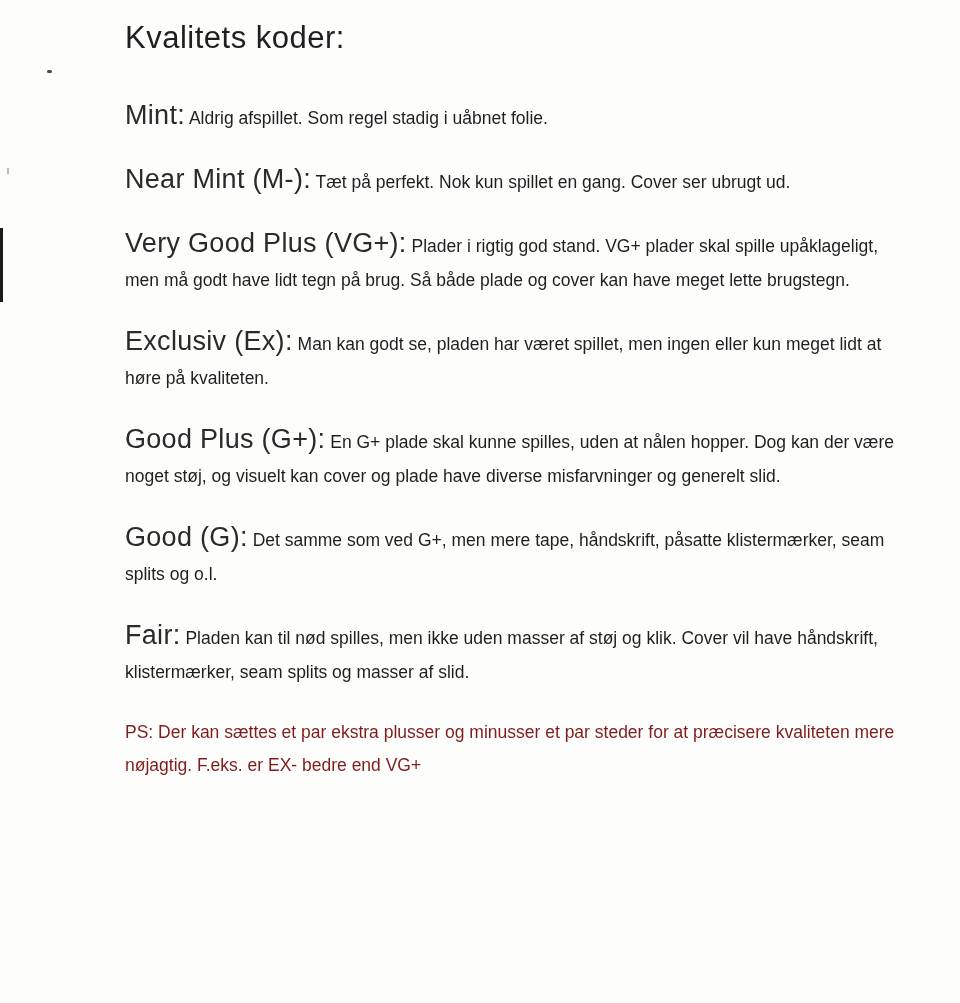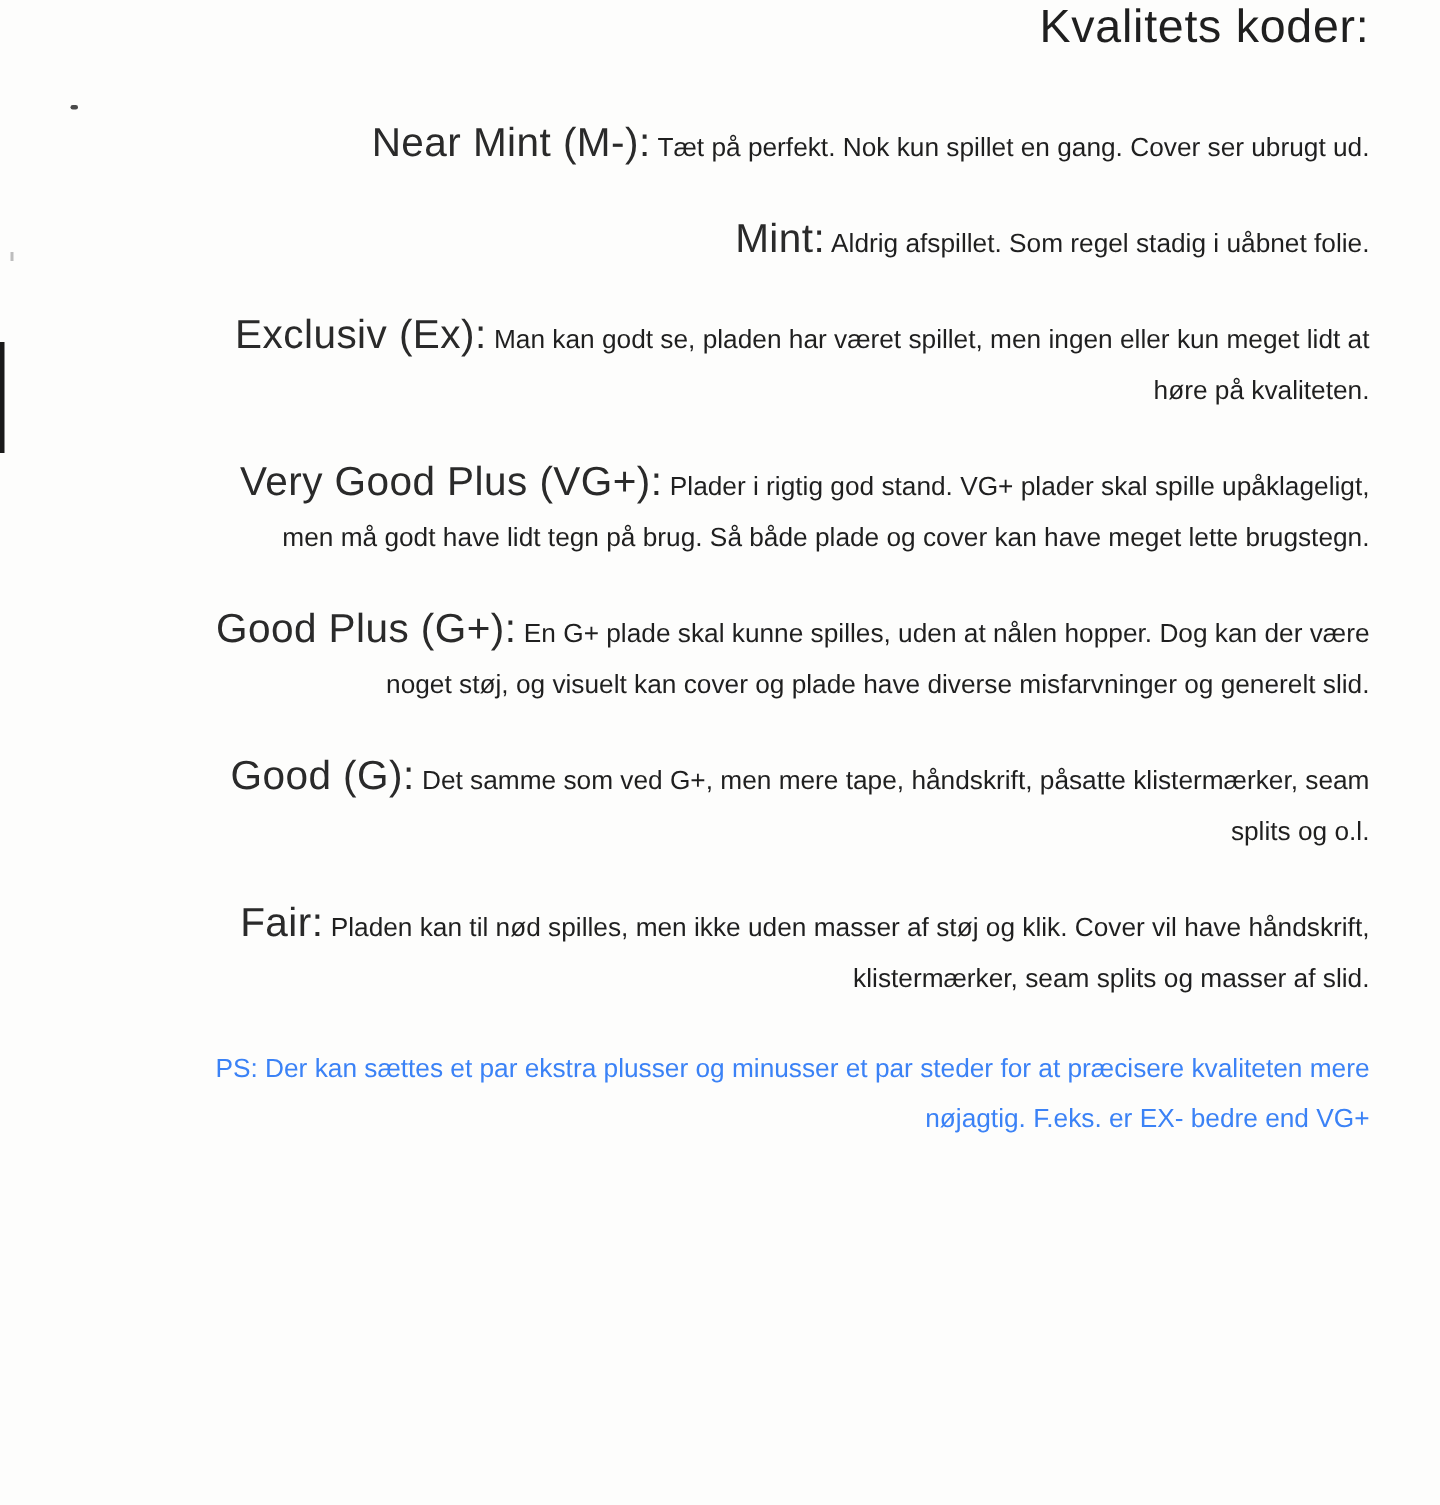--- a/index.html
+++ b/index.html
@@ -11,23 +11,22 @@
     height: 1003px;
     background: #fdfdfc;
     font-family: "Liberation Sans", "DejaVu Sans", sans-serif;
     color: #222222;
     overflow: hidden;
     position: relative;
   }
   .page {
     position: absolute;
     left: 125px;
-    top: 0;
+    top: 20px;
     width: 788px;
-    text-align: right;
   }
   .doc-title {
     font-size: 31px;
     font-weight: 400;
     color: #1f1f1f;
     letter-spacing: 0.5px;
     margin: 0 0 42px 0;
   }
   .entry {
     margin: 0 0 27px 0;
@@ -40,21 +39,21 @@
     color: #2a2a2a;
     letter-spacing: 0.3px;
   }
   .entry .desc {
     font-size: 17.5px;
   }
   .ps-note {
     margin: 6px 0 0 0;
     font-size: 17.5px;
     line-height: 33px;
-    color: #3b82f6;
+    color: #7f1d1d;
   }
   
   .artifact {
     position: absolute;
     background: #1a1a1a;
   }
   .artifact-line-left {
     left: 0;
     top: 228px;
     width: 3px;
@@ -81,37 +80,37 @@
 
 <div class="artifact artifact-line-left"></div>
 <div class="artifact artifact-dot"></div>
 <div class="artifact artifact-tick"></div>
 
 <div class="page">
 
   <h1 class="doc-title">Kvalitets koder:</h1>
 
   <p class="entry">
+    <span class="term">Mint:</span>
+    <span class="desc">Aldrig afspillet. Som regel stadig i uåbnet folie.</span>
+  </p>
+
+  <p class="entry">
     <span class="term">Near Mint (M-):</span>
     <span class="desc">Tæt på perfekt. Nok kun spillet en gang. Cover ser ubrugt ud.</span>
   </p>
 
   <p class="entry">
-    <span class="term">Mint:</span>
-    <span class="desc">Aldrig afspillet. Som regel stadig i uåbnet folie.</span>
+    <span class="term">Very Good Plus (VG+):</span>
+    <span class="desc">Plader i rigtig god stand. VG+ plader skal spille upåklageligt, men må godt have lidt tegn på brug. Så både plade og cover kan have meget lette brugstegn.</span>
   </p>
 
   <p class="entry">
     <span class="term">Exclusiv (Ex):</span>
     <span class="desc">Man kan godt se, pladen har været spillet, men ingen eller kun meget lidt at høre på kvaliteten.</span>
-  </p>
-
-  <p class="entry">
-    <span class="term">Very Good Plus (VG+):</span>
-    <span class="desc">Plader i rigtig god stand. VG+ plader skal spille upåklageligt, men må godt have lidt tegn på brug. Så både plade og cover kan have meget lette brugstegn.</span>
   </p>
 
 
   <p class="entry">
     <span class="term">Good Plus (G+):</span>
     <span class="desc">En G+ plade skal kunne spilles, uden at nålen hopper. Dog kan der være noget støj, og visuelt kan cover og plade have diverse misfarvninger og generelt slid.</span>
   </p>
 
   <p class="entry">
     <span class="term">Good (G):</span>

